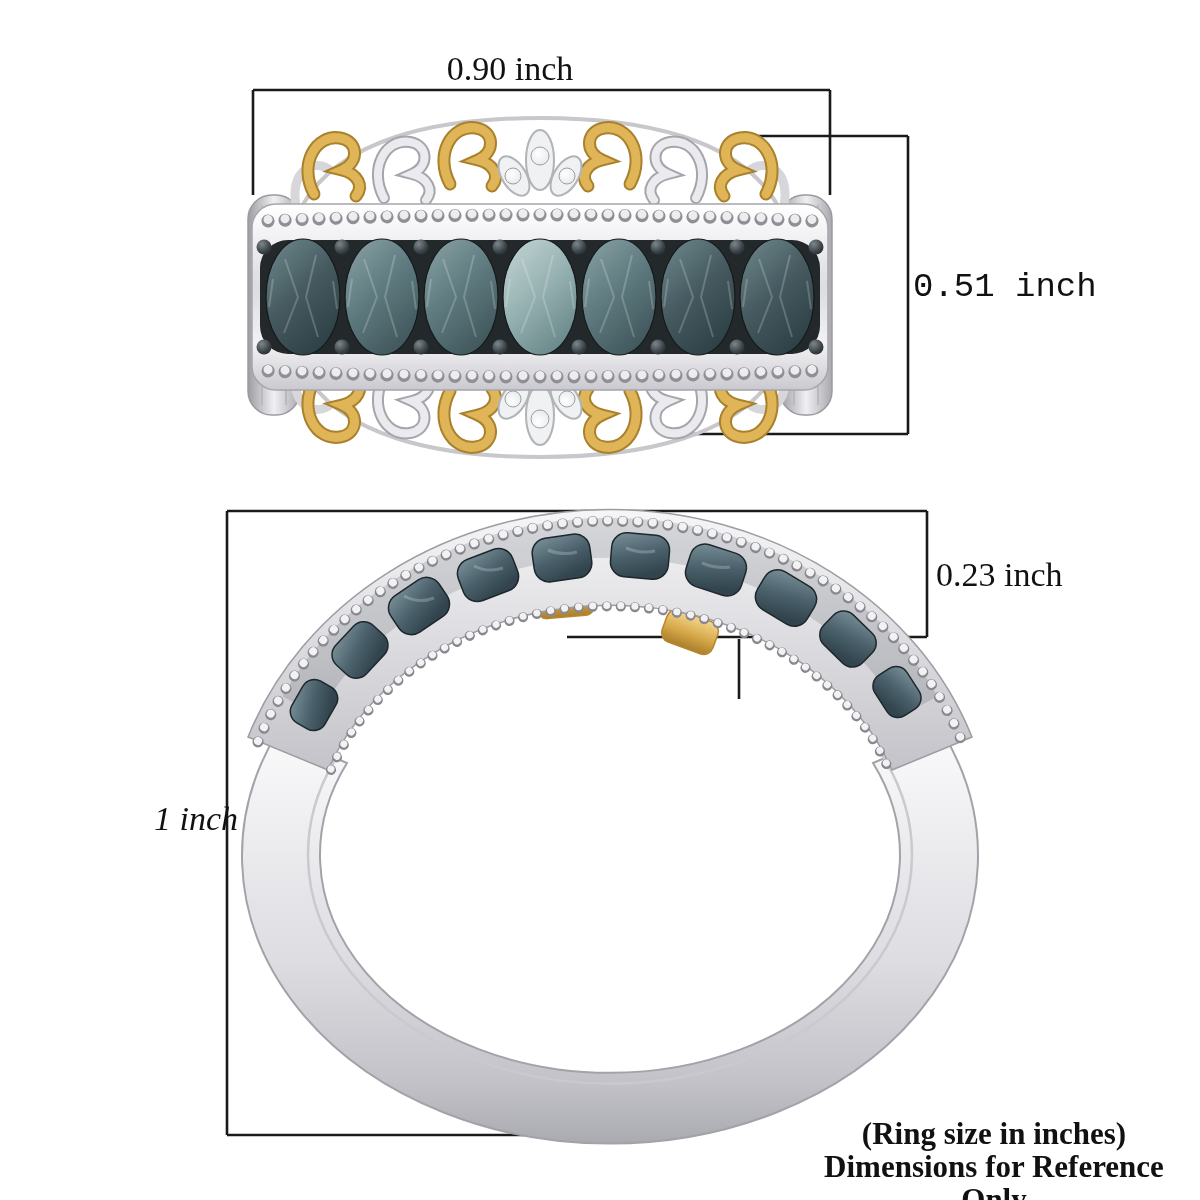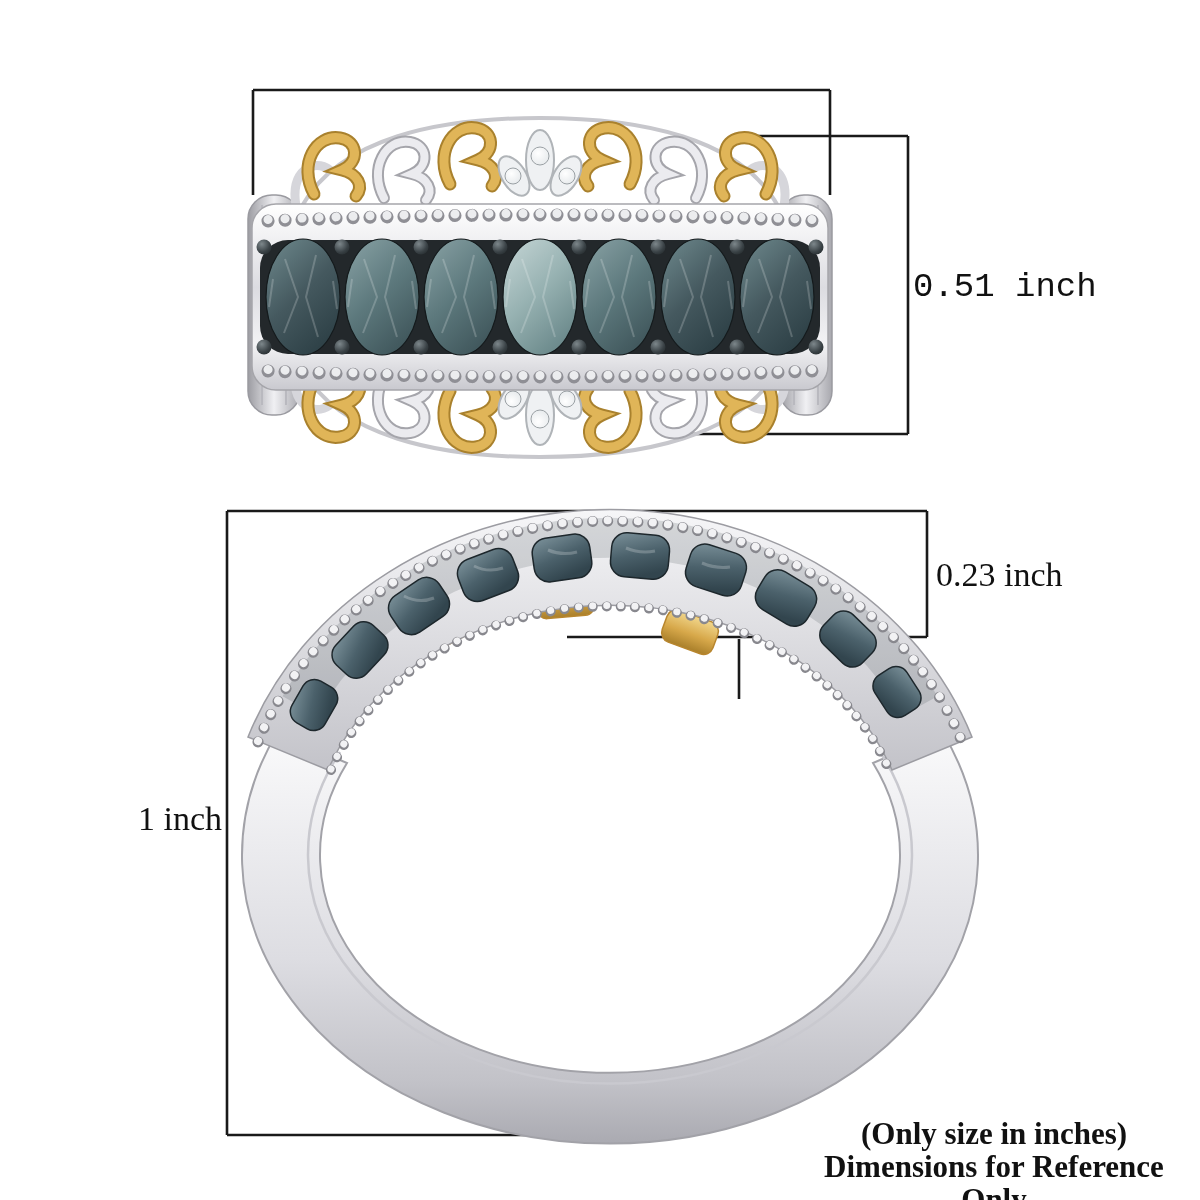--- a/index.html
+++ b/index.html
@@ -257,25 +257,26 @@
           <path d="M474,566 Q488,573 503,568"></path>
       <path d="M548,550 Q562,556 577,552"></path>
           <path d="M626,548 Q640,554 655,551"></path>
       <path d="M702,563 Q716,569 730,567"></path>
     </g>
   </g>
 
   <path d="M739,639 V699" fill="none" stroke="#1a1a1a" stroke-width="2.6"></path>
 </svg>
 
+<div class="dim-label center" style="left:350px;top:52px;width:320px;">0.90 inch</div>
 
 <div class="dim-label" style="left:913px;top:270px;font-family:Liberation Mono, monospace;">0.51 inch</div>
 
 <div class="dim-label" style="left:936px;top:558px;">0.23 inch</div>
 
-<div class="dim-label right" style="left:100px;top:802px;width:122px;">1 inch</div>
+<div class="dim-label right" style="left:116px;top:802px;width:122px;font-style:italic;">1 inch</div>
 
 <div id="footer-note">
-  <div>(Only size in inches)</div>
+  <div>(Ring size in inches)</div>
   <div>Dimensions for Reference Only</div>
 </div>
 
 </div>
 
 </body></html>

